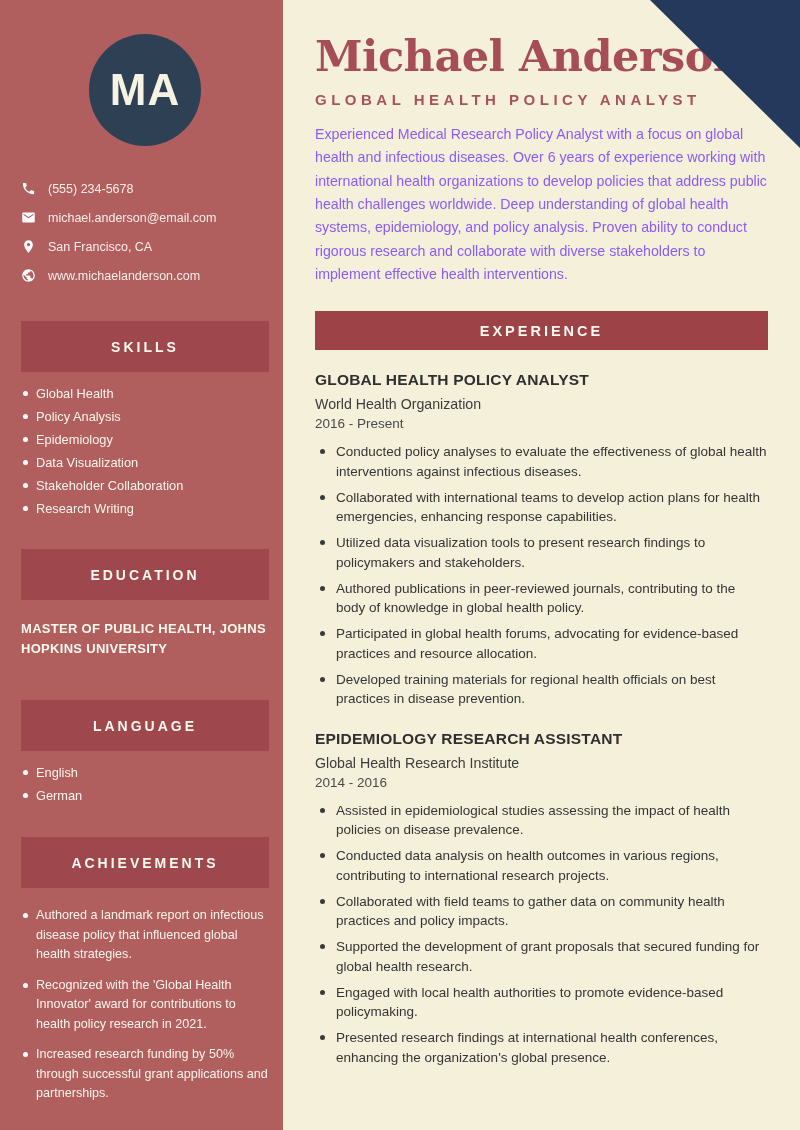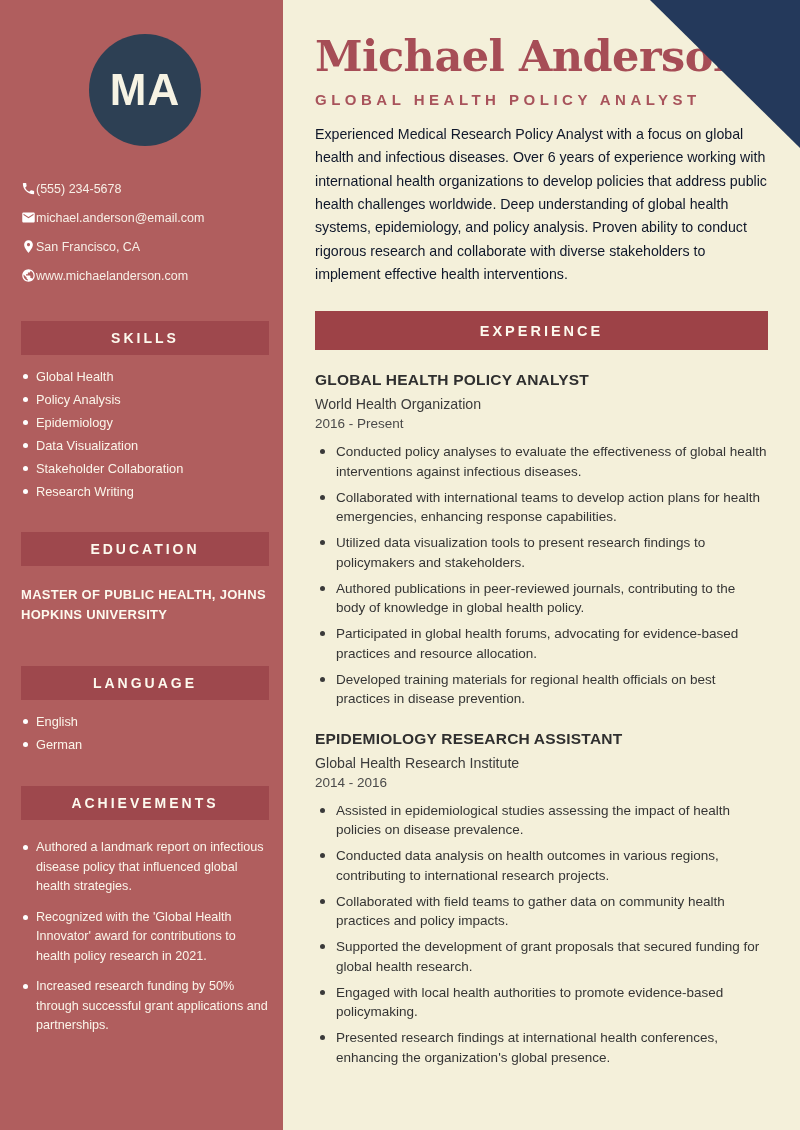--- a/index.html
+++ b/index.html
@@ -22,30 +22,30 @@
     width: 112px; height: 112px; border-radius: 50%;
     background: #2d4054;
     margin: 34px auto 0;
     display: flex; align-items: center; justify-content: center;
   }
   .avatar span {
     font-size: 44px; font-weight: bold; color: #f6f3e4; letter-spacing: 1px;
   }
   .contact { margin-top: 34px; }
   .contact-row {
-    display: flex; align-items: center; 
+    display: flex; align-items: center; gap: 12px;
     margin-bottom: 12px; min-height: 17px;
     font-size: 12.5px; color: #f7eFe4; color: #f7efe6;
   }
   .contact-row:last-child { margin-bottom: 12px; }
   .cicon { width: 15px; height: 15px; flex-shrink: 0; display: inline-flex; }
   .cicon svg { width: 15px; height: 15px; fill: #ffffff; }
   .side-header {
     background: #9e484d;
-    height: 34px;
+    height: 51px;
     display: flex; align-items: center; justify-content: center;
     font-size: 14px; font-weight: bold; letter-spacing: 3px;
     color: #fdf9ee;
   }
   .sec-skills { margin-top: 37px; }
   .sec-education { margin-top: 32px; }
   .sec-language { margin-top: 42px; }
   .sec-achievements { margin-top: 33px; }
   ul.side-list {
     list-style: none; margin: 13px 0 0; padding: 0;
@@ -97,21 +97,21 @@
   }
   .subtitle {
     margin-top: 11px;
     font-size: 15px; font-weight: bold;
     letter-spacing: 4.5px;
     color: #a8535b;
   }
   .summary {
     margin: 15px 0 0;
     font-size: 14.2px; line-height: 23.3px;
-    color: #0f172a;
+    color: #8b5cf6;
   }
   .banner {
     margin-top: 25px;
     height: 39px;
     background: #9d4247;
     display: flex; align-items: center; justify-content: center;
     font-size: 14.5px; font-weight: bold; letter-spacing: 3px;
     color: #fdf9ee;
   }
   .job { margin-top: 21px; }

